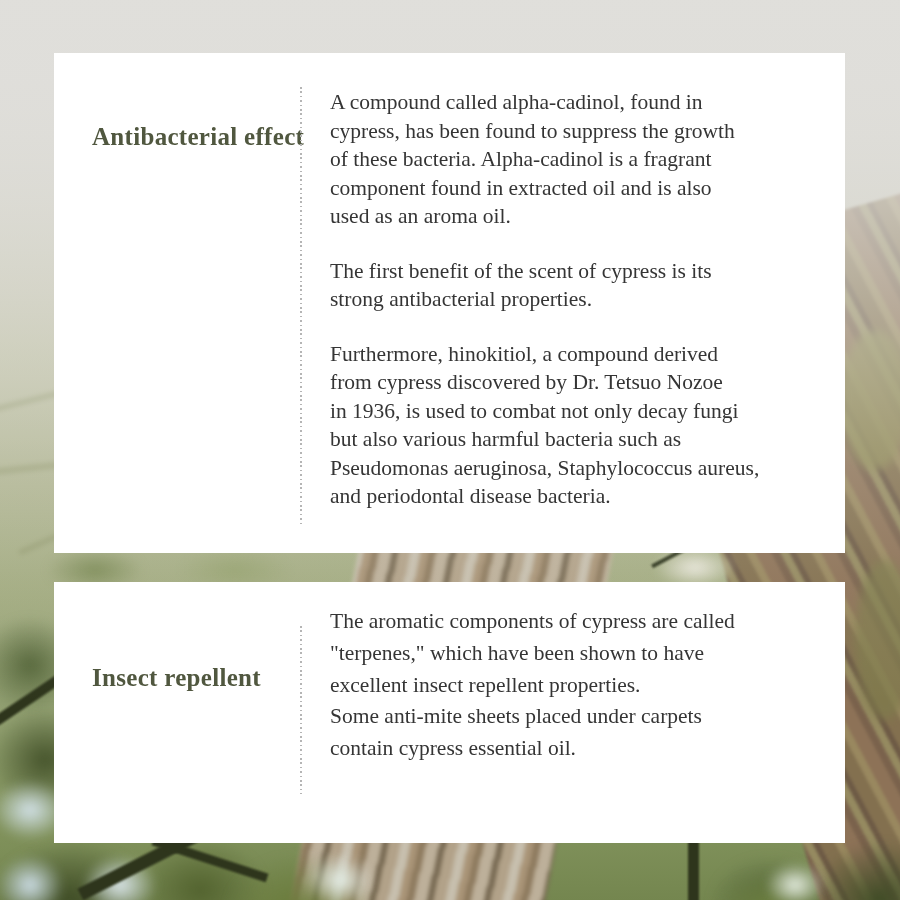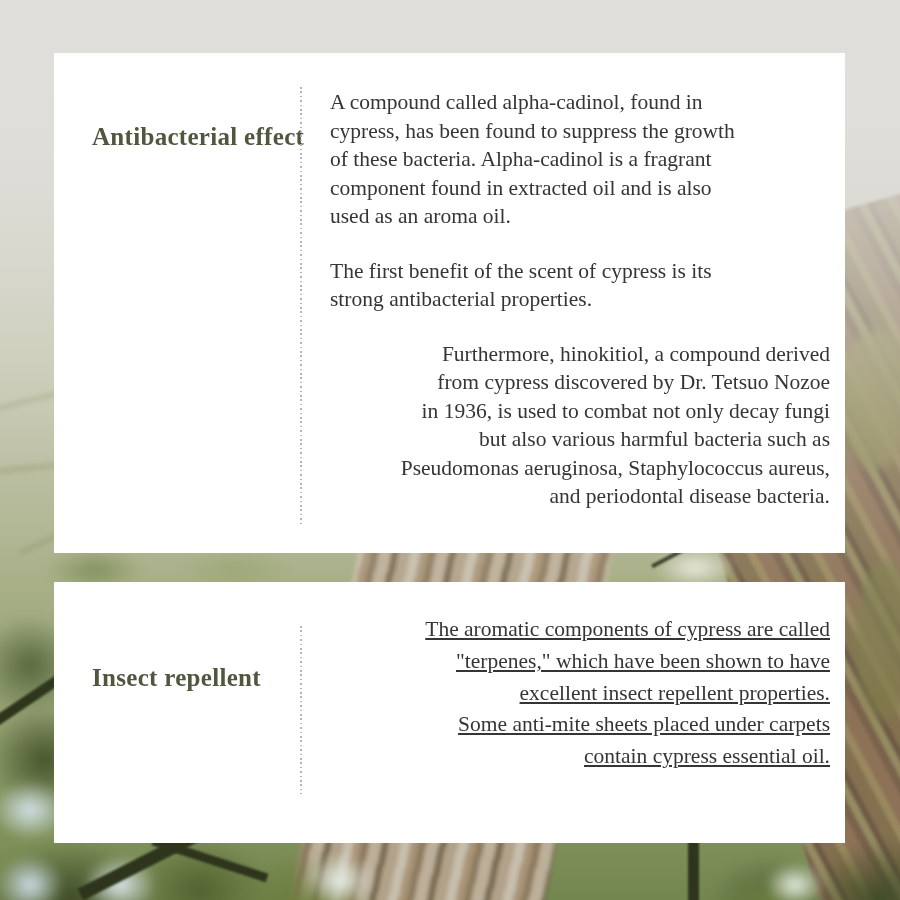--- a/index.html
+++ b/index.html
@@ -87,23 +87,23 @@
     position:absolute;left:246px;width:2px;
     background-image:repeating-linear-gradient(180deg,#b5b5b5 0 1.6px,rgba(0,0,0,0) 1.6px 4.4px);
   }
   .card1 .divider{top:34px;height:438px;}
   .card2 .divider{top:44px;height:168px;}
   .body{
     position:absolute;left:276px;width:500px;
     color:#353535;font-size:21.5px;
   }
   .card1 .body{top:35px;line-height:28.5px;}
-  .card2 .body{top:32px;line-height:31.8px;text-decoration:underline;}
+  .card2 .body{top:24px;line-height:31.8px;}
   .body p{margin:0 0 26px 0;white-space:pre-line;}
-  .body p:last-child{margin-bottom:0;text-align:right;}
+  .body p:last-child{margin-bottom:0;}
 </style>
 </head>
 <body>
 
 <div class="stage">
 
   <div class="bg">
     <div class="bg-base"></div>
     <div class="branch-faint bf1"></div>
     <div class="branch-faint bf2"></div>

